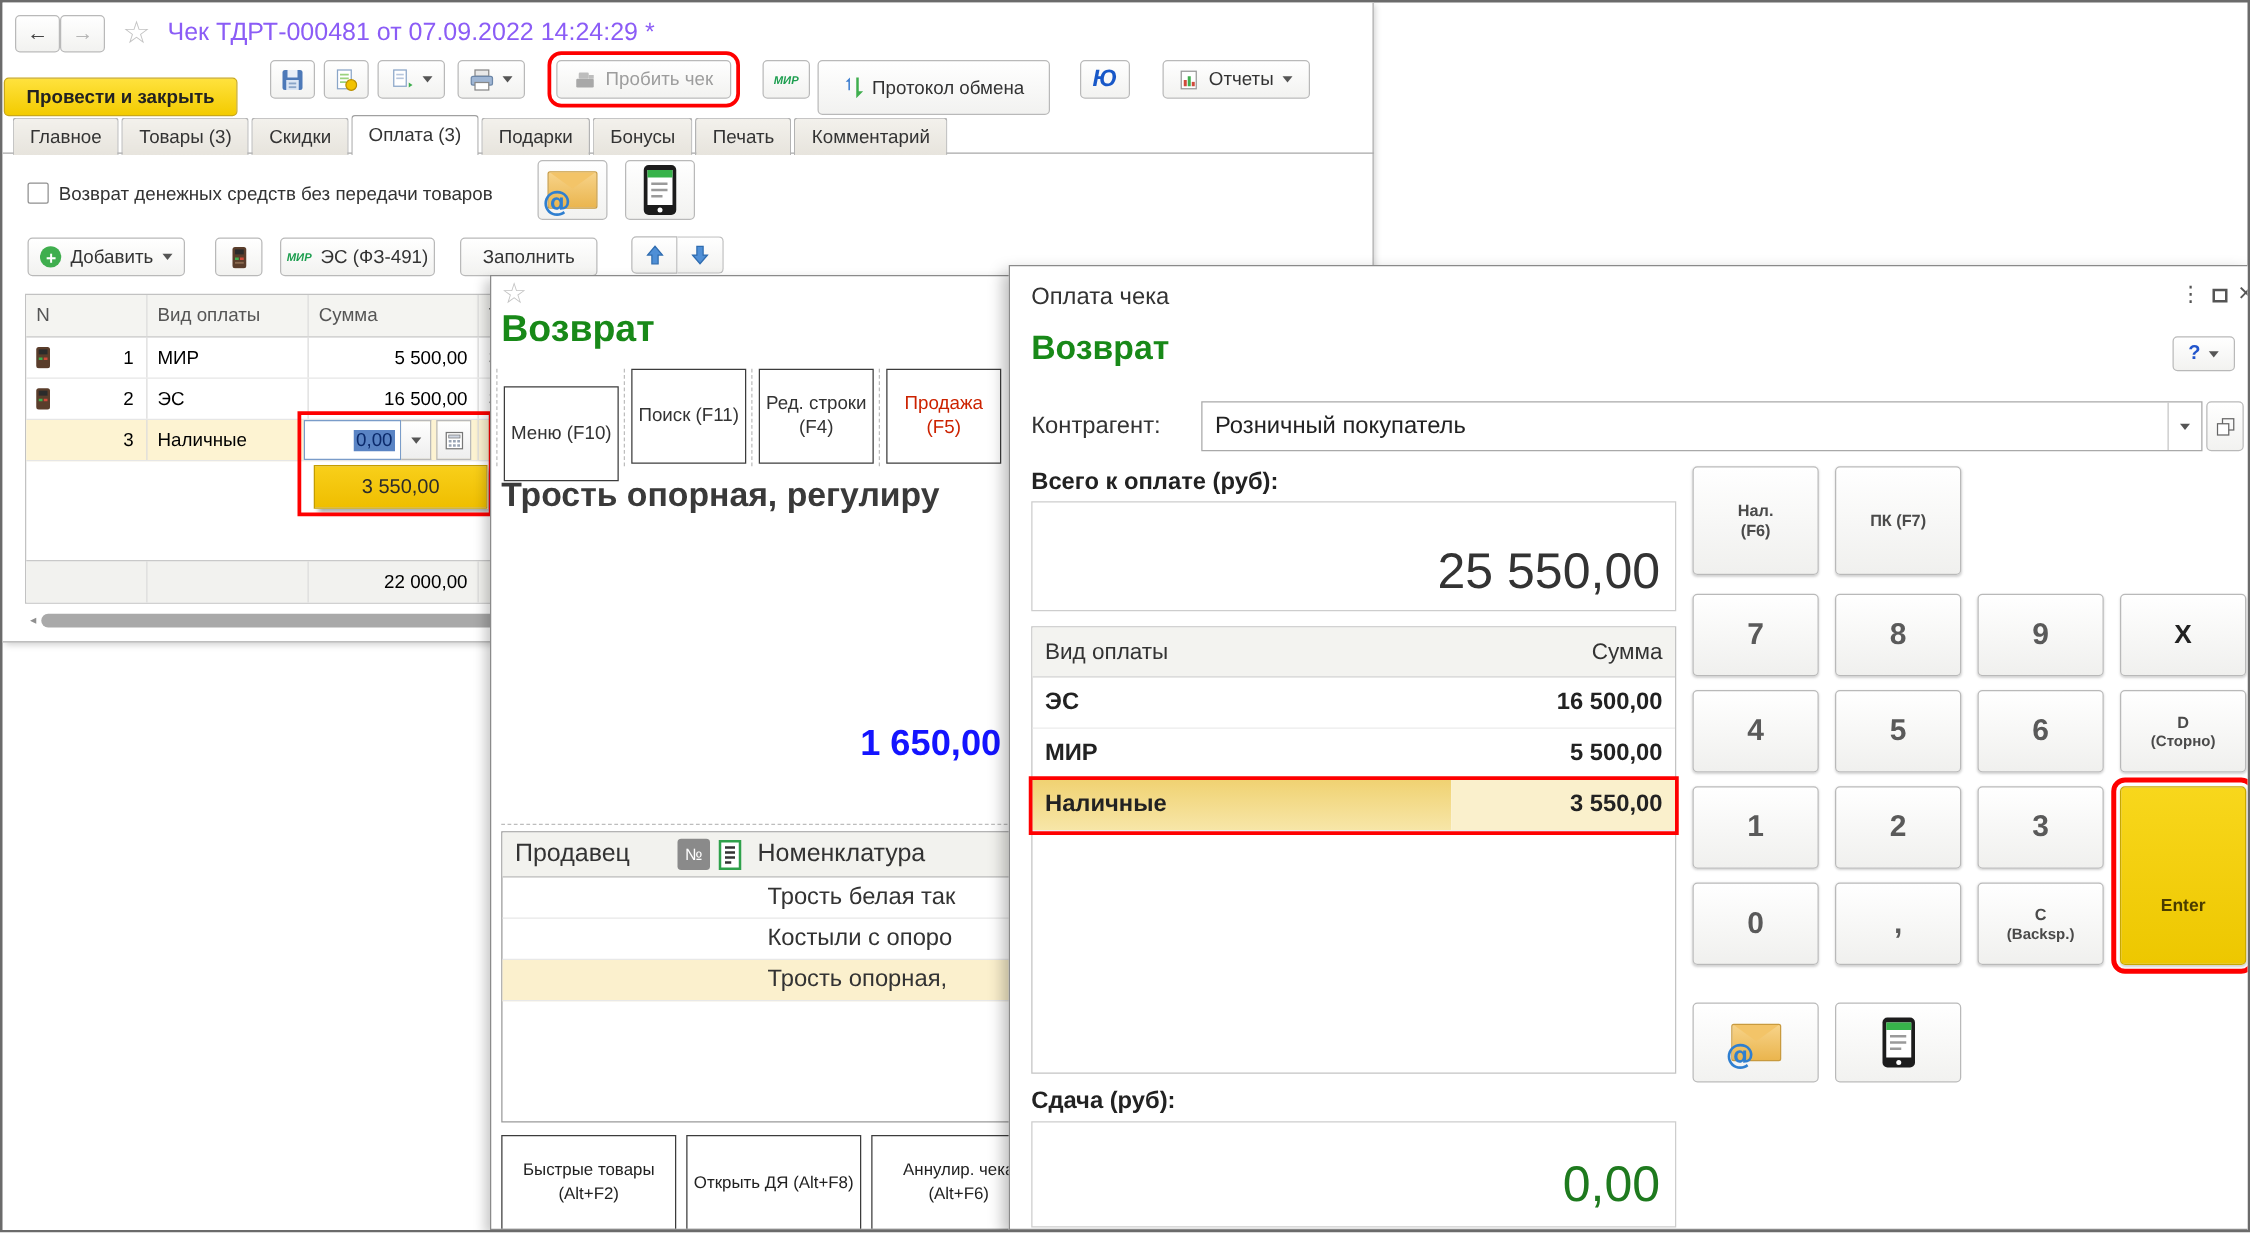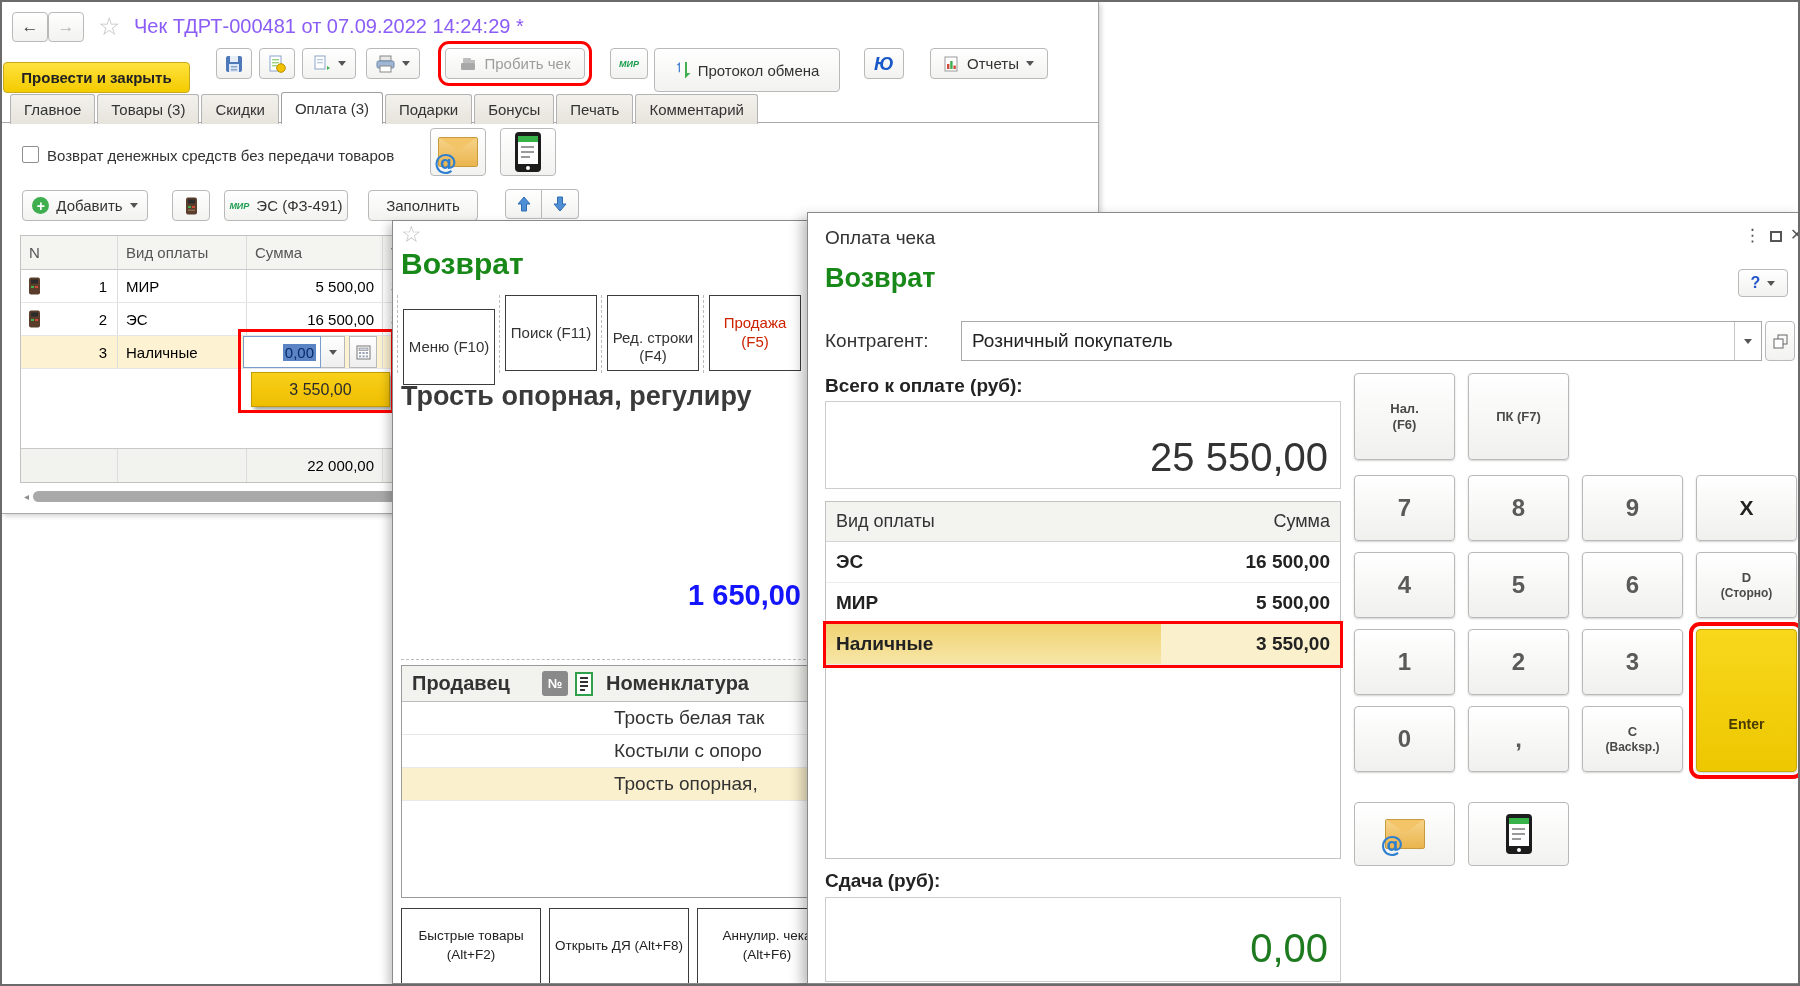--- a/index.html
+++ b/index.html
@@ -69,21 +69,21 @@
              border: 1px solid #8a8a8a; box-shadow: -4px 4px 9px rgba(0,0,0,.22);
              z-index: 2; overflow: hidden; }
   .green-h { color: #188918; font-weight: bold; }
   .posbtn { position: absolute; width: 92px; height: 76px; background: #fff; border: 1px solid #3c3c3c;
             display: flex; align-items: center; justify-content: center; text-align: center;
             font-size: 15px; color: #333; padding: 4px; line-height: 1.25; }
   .dashv { position: absolute; top: 74px; height: 78px; border-left: 1px dashed #bdbdbd; }
   .gtable { position: absolute; left: 8px; top: 444px; width: 520px; height: 233px;
             border: 1px solid #9a9a9a; display: flex; flex-direction: column; }
   .ghead { display: flex; align-items: center; height: 36px; background: #f2f2ee;
-           border-bottom: 1px solid #bdbdbd; font-size: 20px; color: #333; font-weight: bold; }
+           border-bottom: 1px solid #bdbdbd; font-size: 20px; color: #333; }
   .grow { display: flex; align-items: center; height: 33px; border-bottom: 1px solid #e8e8e8;
           font-size: 19px; color: #333; padding-left: 212px; }
   .numbadge { width: 26px; height: 25px; background: #8a8a8a; border-radius: 3px; color: #fff;
               font-size: 13px; display: flex; align-items: center; justify-content: center; }
   .posbottom { position: absolute; width: 140px; height: 76px; background: #fff; border: 1px solid #3c3c3c;
                display: flex; flex-direction: column; align-items: center; justify-content: center;
                font-size: 13.5px; color: #222; text-align: center; line-height: 1.4; }
 
   
   .win-pay { left: 805px; top: 210px; width: 995px; height: 772px; background: #fff;
@@ -381,21 +381,21 @@
 
     <div class="dashv" style="left:4px;"></div>
     <div class="posbtn" style="left:10px;top:74px;margin-top:14px;">
         <span>Меню (F10)</span>
       </div>
     <div class="dashv" style="left:106px;"></div>
     <div class="posbtn" style="left:112px;top:74px;">
         <span>Поиск (F11)</span>
       </div>
     <div class="dashv" style="left:208px;"></div>
-    <div class="posbtn" style="left:214px;top:74px;align-items:flex-end;">
+    <div class="posbtn" style="left:214px;top:74px;">
         <span>Ред. строки (F4)</span>
       </div>
     <div class="dashv" style="left:310px;"></div>
     <div class="posbtn" style="left:316px;top:74px;color:#cc2200;">
         <span>Продажа (F5)</span>
       </div>
 
     <div class="abs" style="left:8px;top:160px;font-size:27px;font-weight:bold;color:#3a3a3a;white-space:nowrap;">Трость опорная, регулиру</div>
     <div class="abs" style="left:150px;top:358px;width:258px;text-align:right;font-size:29px;font-weight:bold;color:#1414ff;">1 650,00</div>
 

